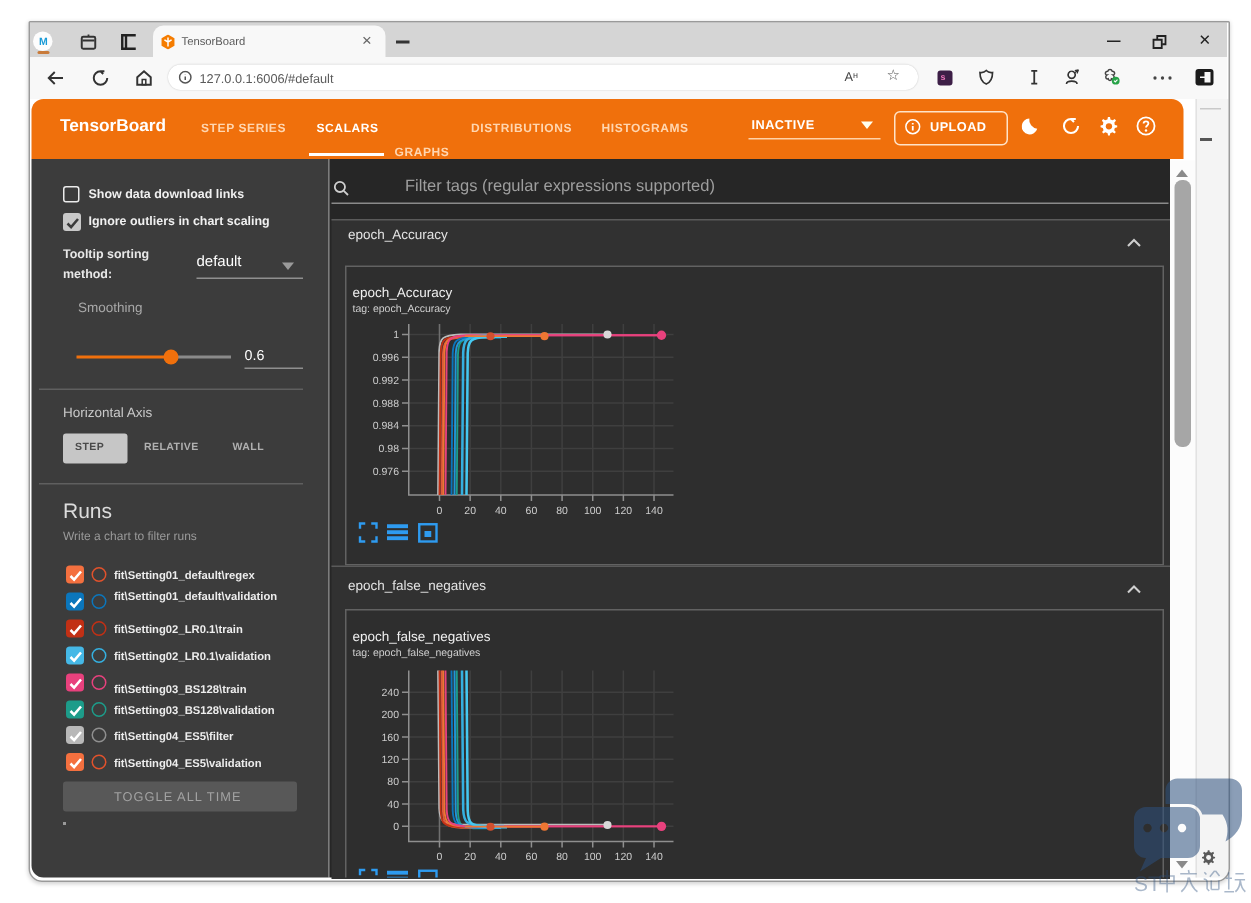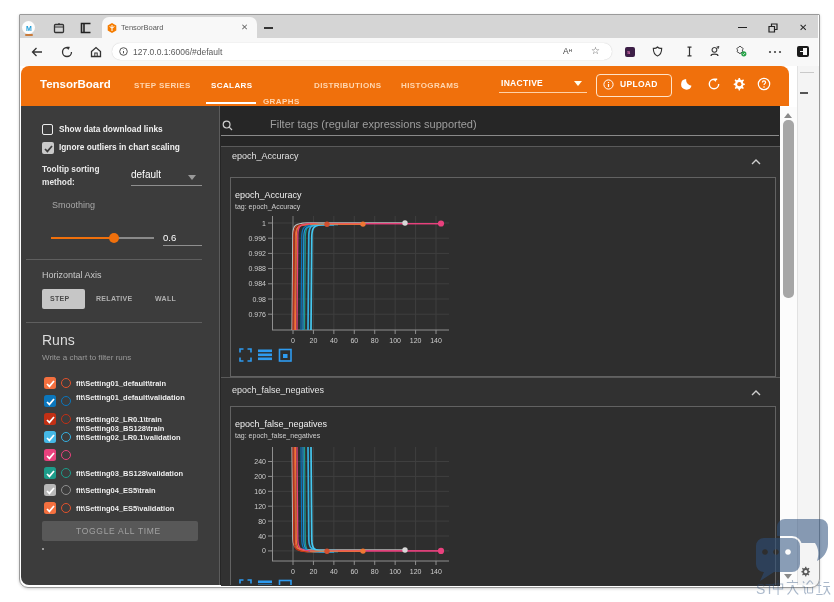--- a/index.html
+++ b/index.html
@@ -162,21 +162,21 @@
 <div class="abs" style="left:26px;top:322px;width:176px;height:1px;background:#5f5f5f;"></div>
 
 <div class="txt" style="left:42px;top:333px;font-size:14px;color:#dcdcdc;">Runs</div>
 <div class="txt" style="left:42px;top:354px;font-size:8px;color:#9a9a9a;">Write a chart to filter runs</div>
 
 <div class="abs" style="left:44px;top:377px;width:12px;height:12px;background:#f4703f;border-radius:2.5px;"></div>
 <svg class="abs" style="left:46px;top:380px;" width="9" height="8" viewBox="0 0 9 8">
     <path d="M1 4 L3.4 6.4 L8 1" fill="none" stroke="#fff" stroke-width="1.7"></path>
   </svg>
 <div class="abs" style="left:61px;top:378px;width:8px;height:8px;border:1.8px solid #e1522c;border-radius:50%;"></div>
-<div class="txt" style="left:76px;top:380px;font-size:7.5px;font-weight:bold;color:#ededed;">fit\Setting01_default\train</div>
+<div class="txt" style="left:76px;top:380px;font-size:7.5px;font-weight:bold;color:#ededed;">fit\Setting01_default\regex</div>
 <div class="abs" style="left:44px;top:394.9px;width:12px;height:12px;background:#0b76bc;border-radius:2.5px;"></div>
 <svg class="abs" style="left:46px;top:397.9px;" width="9" height="8" viewBox="0 0 9 8">
     <path d="M1 4 L3.4 6.4 L8 1" fill="none" stroke="#fff" stroke-width="1.7"></path>
   </svg>
 <div class="abs" style="left:61px;top:395.9px;width:8px;height:8px;border:1.8px solid #0b76bc;border-radius:50%;"></div>
 <div class="txt" style="left:76px;top:394px;font-size:7.5px;font-weight:bold;color:#ededed;">fit\Setting01_default\validation</div>
 <div class="abs" style="left:44px;top:412.8px;width:12px;height:12px;background:#c23015;border-radius:2.5px;"></div>
 <svg class="abs" style="left:46px;top:415.8px;" width="9" height="8" viewBox="0 0 9 8">
     <path d="M1 4 L3.4 6.4 L8 1" fill="none" stroke="#fff" stroke-width="1.7"></path>
   </svg>
@@ -186,33 +186,33 @@
 <svg class="abs" style="left:46px;top:433.7px;" width="9" height="8" viewBox="0 0 9 8">
     <path d="M1 4 L3.4 6.4 L8 1" fill="none" stroke="#fff" stroke-width="1.7"></path>
   </svg>
 <div class="abs" style="left:61px;top:431.7px;width:8px;height:8px;border:1.8px solid #35b0e0;border-radius:50%;"></div>
 <div class="txt" style="left:76px;top:433.7px;font-size:7.5px;font-weight:bold;color:#ededed;">fit\Setting02_LR0.1\validation</div>
 <div class="abs" style="left:44px;top:448.6px;width:12px;height:12px;background:#e8417d;border-radius:2.5px;"></div>
 <svg class="abs" style="left:46px;top:451.6px;" width="9" height="8" viewBox="0 0 9 8">
     <path d="M1 4 L3.4 6.4 L8 1" fill="none" stroke="#fff" stroke-width="1.7"></path>
   </svg>
 <div class="abs" style="left:61px;top:449.6px;width:8px;height:8px;border:1.8px solid #e8417d;border-radius:50%;"></div>
-<div class="txt" style="left:76px;top:425px;font-size:7.5px;font-weight:bold;color:#ededed;">fit\Setting03_BS128\train</div>
+<div class="txt" style="left:76px;top:456px;font-size:7.5px;font-weight:bold;color:#ededed;">fit\Setting03_BS128\train</div>
 <div class="abs" style="left:44px;top:466.5px;width:12px;height:12px;background:#1d9c8a;border-radius:2.5px;"></div>
 <svg class="abs" style="left:46px;top:469.5px;" width="9" height="8" viewBox="0 0 9 8">
     <path d="M1 4 L3.4 6.4 L8 1" fill="none" stroke="#fff" stroke-width="1.7"></path>
   </svg>
 <div class="abs" style="left:61px;top:467.5px;width:8px;height:8px;border:1.8px solid #1d9c8a;border-radius:50%;"></div>
 <div class="txt" style="left:76px;top:469.5px;font-size:7.5px;font-weight:bold;color:#ededed;">fit\Setting03_BS128\validation</div>
 <div class="abs" style="left:44px;top:484.4px;width:12px;height:12px;background:#b8b8b8;border-radius:2.5px;"></div>
 <svg class="abs" style="left:46px;top:487.4px;" width="9" height="8" viewBox="0 0 9 8">
     <path d="M1 4 L3.4 6.4 L8 1" fill="none" stroke="#fff" stroke-width="1.7"></path>
   </svg>
 <div class="abs" style="left:61px;top:485.4px;width:8px;height:8px;border:1.8px solid #8f8f8f;border-radius:50%;"></div>
-<div class="txt" style="left:76px;top:487.4px;font-size:7.5px;font-weight:bold;color:#ededed;">fit\Setting04_ES5\train</div>
+<div class="txt" style="left:76px;top:487.4px;font-size:7.5px;font-weight:bold;color:#ededed;">fit\Setting04_ES5\filter</div>
 <div class="abs" style="left:44px;top:502.29999999999995px;width:12px;height:12px;background:#f4703f;border-radius:2.5px;"></div>
 <svg class="abs" style="left:46px;top:505.29999999999995px;" width="9" height="8" viewBox="0 0 9 8">
     <path d="M1 4 L3.4 6.4 L8 1" fill="none" stroke="#fff" stroke-width="1.7"></path>
   </svg>
 <div class="abs" style="left:61px;top:503.29999999999995px;width:8px;height:8px;border:1.8px solid #e1522c;border-radius:50%;"></div>
 <div class="txt" style="left:76px;top:505.29999999999995px;font-size:7.5px;font-weight:bold;color:#ededed;">fit\Setting04_ES5\validation</div>
 
 <div class="abs" style="left:42px;top:521px;width:156px;height:20px;background:#585858;border-radius:2px;"></div>
 <div class="txt" style="left:76px;top:527px;font-size:8.5px;color:#a2a2a2;letter-spacing:.7px;">TOGGLE ALL TIME</div>
 <div class="abs" style="left:42px;top:548px;width:2px;height:2px;background:#9a9a9a;"></div>

